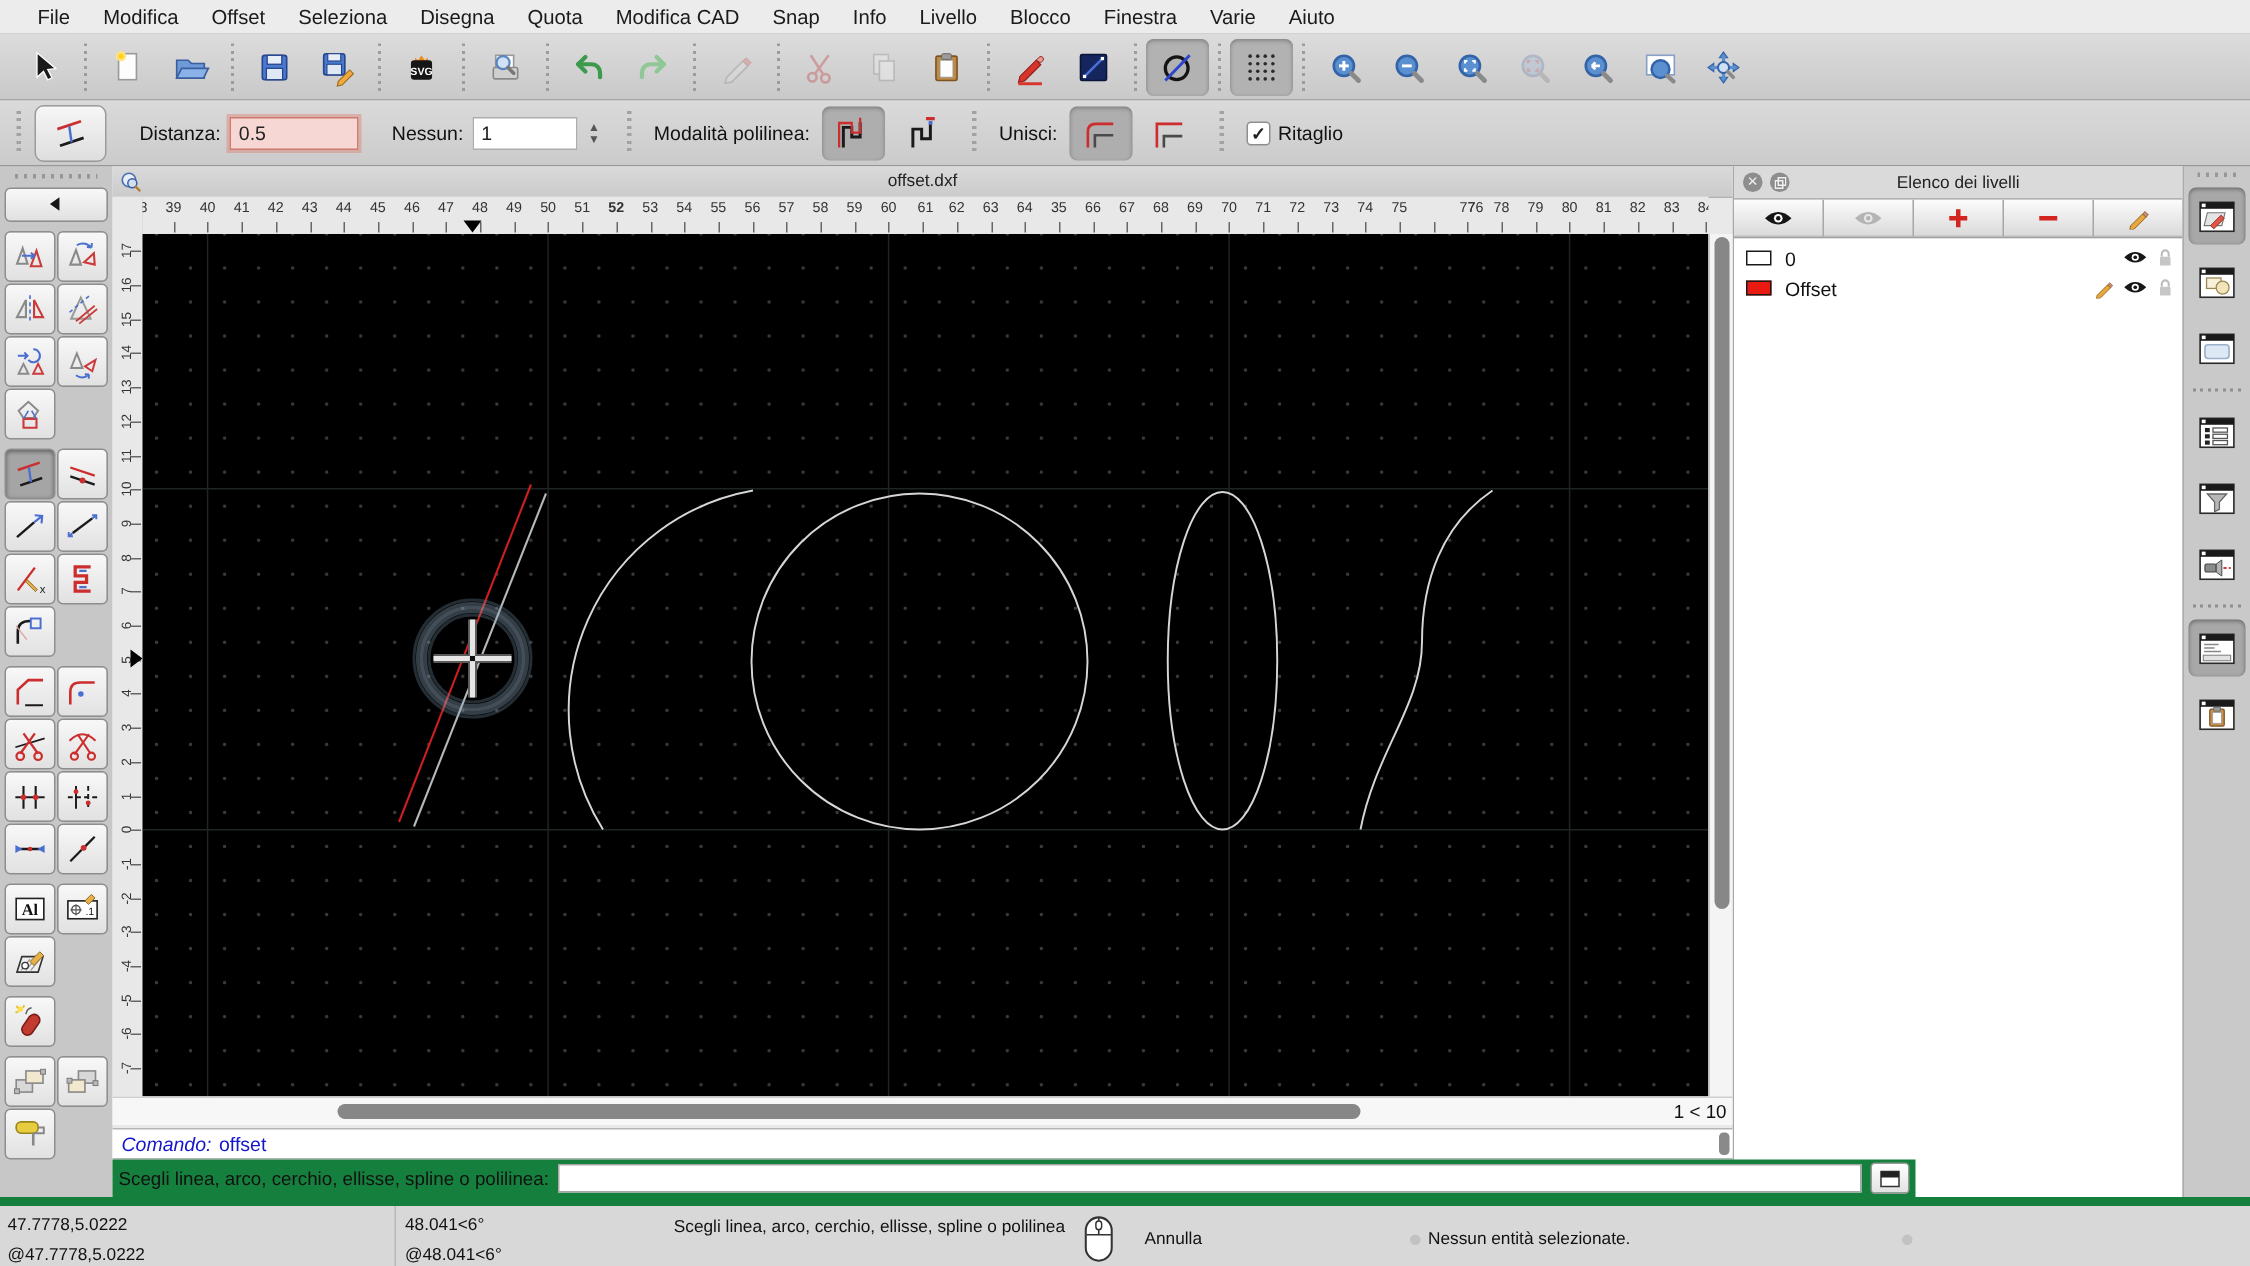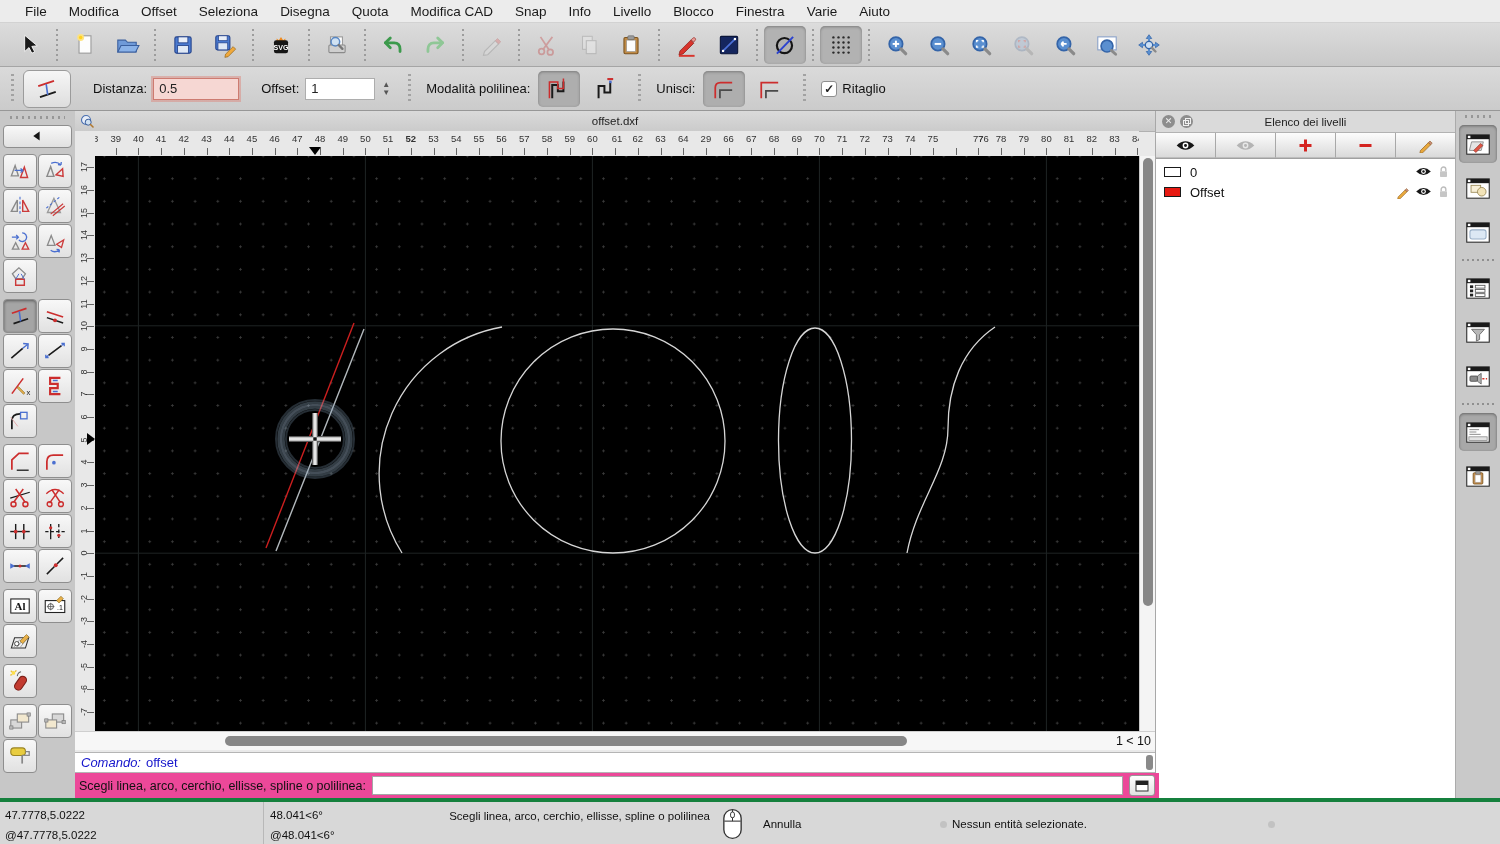--- a/index.html
+++ b/index.html
@@ -68,21 +68,21 @@
   .vscroll{position:absolute;left:1064px;top:45px;width:16px;height:575px;background:#f4f4f4;border-left:1px solid #c7c7c7;box-sizing:border-box;}
   .vthumb{position:absolute;left:3px;top:2px;width:10px;height:448px;background:#878787;border-radius:5px;}
   .hscroll{position:absolute;left:0;top:620px;width:1080px;height:19px;background:#f7f7f7;border-top:1px solid #cfcfcf;box-sizing:border-box;}
   .hthumb{position:absolute;left:150px;top:4px;width:682px;height:10px;background:#878787;border-radius:5px;}
   .zoomind{position:absolute;right:4px;top:2px;font-size:12.5px;color:#111;}
   .history{position:absolute;left:0;top:641px;width:1080px;height:21px;background:#fff;border-top:1px solid #b5b5b5;
     border-bottom:1px solid #b5b5b5;box-sizing:border-box;display:flex;align-items:center;padding-left:6px;
     font-size:13px;color:#1515cc;}
   .cmd-label{font-style:italic;margin-right:5px;}
   .hist-thumb{position:absolute;right:2px;top:2px;width:7px;height:15px;background:#8a8a8a;border-radius:3px;}
-  .promptrow{position:absolute;left:0;top:662px;width:1084px;height:25px;background:#ec4899;display:flex;align-items:center;
+  .promptrow{position:absolute;left:0;top:662px;width:1202px;height:25px;background:#15803d;display:flex;align-items:center;
     padding:0 4px;box-sizing:border-box;gap:6px;font-size:12.5px;color:#111;}
   .prompt-input{flex:1;height:17px;background:#fff;border:1px solid #a6a6a6;}
   .prompt-btn{width:24px;height:19px;background:linear-gradient(#fff,#e2e2e2);border:1px solid #979797;border-radius:3px;
     display:flex;align-items:center;justify-content:center;flex:0 0 auto;}
   
   .panel{width:300px;background:#fff;border-left:1px solid #a8a8a8;box-sizing:border-box;display:flex;flex-direction:column;flex:0 0 auto;}
   .panel-header{height:21px;background:#dadada;border-bottom:1px solid #b2b2b2;position:relative;display:flex;
     align-items:center;justify-content:center;font-size:11.5px;color:#222;flex:0 0 auto;}
   .ph-btn{position:absolute;top:4px;width:13px;height:13px;border-radius:50%;background:#8d8d8d;color:#f0f0f0;
     display:flex;align-items:center;justify-content:center;font-size:9px;line-height:13px;}
@@ -94,21 +94,21 @@
   .swatch{width:17px;height:10px;border:1px solid #1a1a1a;margin-right:9px;box-sizing:border-box;}
   .row-ic{position:absolute;top:3px;}
   
   .dock{width:45px;background:#c9c9c9;border-left:1px solid #ababab;box-sizing:border-box;display:flex;flex-direction:column;
     align-items:center;padding-top:4px;flex:0 0 auto;}
   .dock-handle{width:26px;height:3px;margin-bottom:4px;background-image:repeating-linear-gradient(90deg,#979797 0 2px,transparent 2px 6px);}
   .dock-btn{width:38px;height:38px;margin:3px 0;border-radius:5px;display:flex;align-items:center;justify-content:center;}
   .dock-btn.pressed{background:#a8a8a8;box-shadow:inset 0 1px 3px rgba(0,0,0,.4);}
   .dock-sep{width:32px;height:2px;margin:5px 0;background-image:repeating-linear-gradient(90deg,#8f8f8f 0 2px,transparent 2px 5px);}
   
-  .statusbar{height:47px;background:#d8d8d8;border-top:4px solid #15803d;position:relative;font-size:11.5px;color:#111;box-sizing:border-box;}
+  .statusbar{height:47px;background:#d8d8d8;border-top:6px solid #15803d;position:relative;font-size:11.5px;color:#111;box-sizing:border-box;}
   .sb{position:absolute;white-space:nowrap;}
   .sb-div{position:absolute;left:263px;top:0;bottom:0;width:1px;background:#b8b8b8;}
   .sdot{position:absolute;width:7px;height:7px;border-radius:50%;background:#c2c2c2;}
   .hintblock{position:absolute;left:440px;top:7px;width:270px;text-align:right;line-height:15px;}
 </style>
 </head>
 <body>
 
 <div class="menubar">
     <div class="menu-item">File</div>
@@ -328,21 +328,21 @@
       <svg width="28" height="28" viewBox="0 0 24 24">
         <line x1="4.5" y1="9.5" x2="18" y2="5" stroke="#cc2d2d" stroke-width="1.6"></line>
         <line x1="6" y1="19" x2="19.5" y2="14.5" stroke="#1a1a1a" stroke-width="1.6"></line>
         <line x1="11.3" y1="7.8" x2="12.6" y2="17" stroke="#4a6fd0" stroke-width="1.4"></line>
       </svg>
     </div>
   <span class="optlabel">Distanza:</span>
   <div class="inp-dist">
       <span>0.5</span>
     </div>
-  <span class="optlabel" style="margin-left:22px">Offset:</span>
+  <span class="optlabel" style="margin-left:22px">Nessun:</span>
   <div class="inp-num">
       <span>1</span>
     </div>
   <div class="spinner">
       <span>▲</span>
       <span>▼</span>
     </div>
   <div class="grab" style="margin-left:14px"></div>
   <span class="optlabel">Modalità polilinea:</span>
   <div class="mode-btn pressed">
@@ -679,21 +679,21 @@
         <span class="hrlabel" style="left: 497.4px;">60</span>
         <div class="hrtick" style="left: 497.4px;"></div>
         <span class="hrlabel" style="left: 522px;">61</span>
         <div class="hrtick" style="left: 520.1px;"></div>
         <span class="hrlabel" style="left: 542.8px;">62</span>
         <div class="hrtick" style="left: 542.8px;"></div>
         <span class="hrlabel" style="left: 565.5px;">63</span>
         <div class="hrtick" style="left: 565.5px;"></div>
         <span class="hrlabel" style="left: 588.2px;">64</span>
         <div class="hrtick" style="left: 588.2px;"></div>
-        <span class="hrlabel" style="left: 610.9px;">29</span>
+        <span class="hrlabel" style="left: 610.9px;">35</span>
         <div class="hrtick" style="left: 610.9px;"></div>
         <span class="hrlabel" style="left: 633.6px;">66</span>
         <div class="hrtick" style="left: 633.6px;"></div>
         <span class="hrlabel" style="left: 656.3px;">67</span>
         <div class="hrtick" style="left: 656.3px;"></div>
         <span class="hrlabel" style="left: 679px;">68</span>
         <div class="hrtick" style="left: 679px;"></div>
         <span class="hrlabel" style="left: 701.7px;">69</span>
         <div class="hrtick" style="left: 701.7px;"></div>
         <span class="hrlabel" style="left: 724.4px;">70</span>

